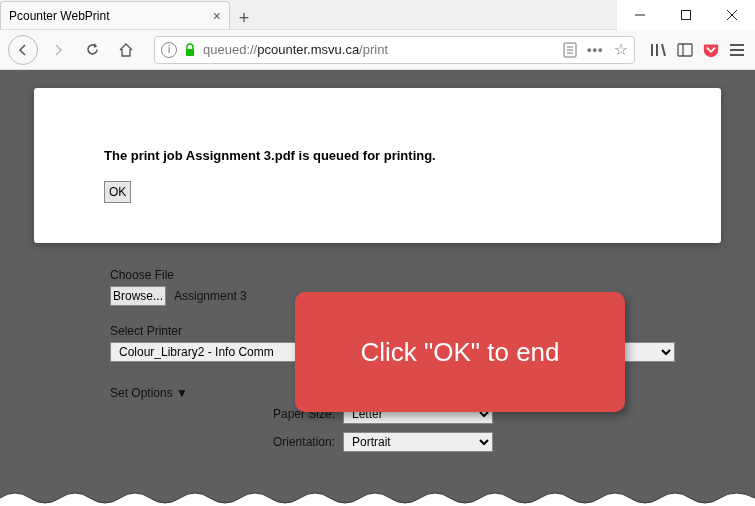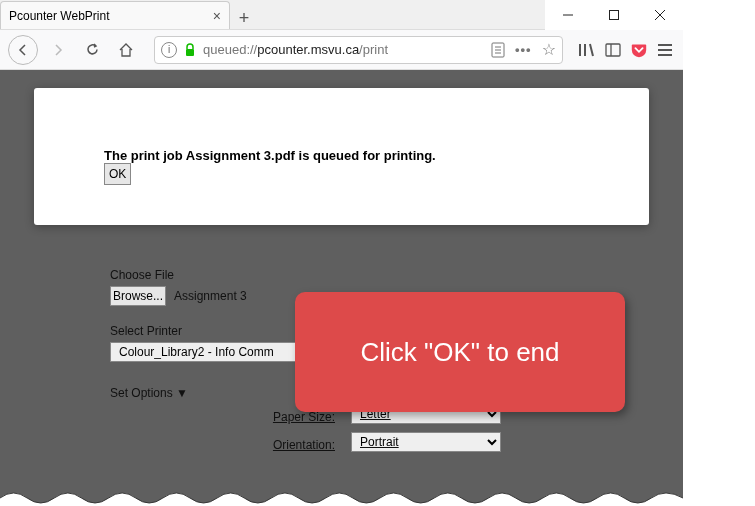--- a/index.html
+++ b/index.html
@@ -6,21 +6,21 @@
   body {
     font-family: -apple-system, BlinkMacSystemFont, "Segoe UI", Arial, sans-serif;
     background: #fff;
     width: 755px;
     height: 506px;
     overflow: hidden;
     position: relative;
   }
   
   .window {
-    width: 683px;
+    width: 755px;
     height: 506px;
     background: #d946ef;
     position: relative;
   }
   .titlebar {
     height: 30px;
     background: #fff;
     display: flex;
     align-items: stretch;
     border-bottom: 1px solid #ddd;
@@ -194,24 +194,23 @@
     font-size: 12px;
     padding: 1px 4px;
     font-family: inherit;
     height: 20px;
   }
   .options-grid {
     margin-left: 145px;
   }
   .opt-row {
     display: flex;
-    align-items: flex-end;
-    gap: 16px;
+    align-items: center;
+    gap: 8px;
     margin-bottom: 8px;
-    text-decoration: underline;
   }
   .opt-row .opt-label {
     width: 80px;
     text-align: right;
     font-size: 12px;
   }
   .opt-row select {
     width: 150px;
     border: 1px solid #888;
     background: #efefef;
@@ -226,20 +225,21 @@
     right: 34px;
     top: 18px;
     background: #fff;
     border-radius: 3px;
     padding: 60px 70px 40px 70px;
     box-shadow: 0 2px 10px rgba(0,0,0,0.3);
   }
   .dialog-msg {
     font-size: 13px;
     font-weight: bold;
+    margin-bottom: 18px;
   }
   .dialog .btn-old { padding: 3px 4px; }
   .callout {
     position: absolute;
     left: 295px;
     top: 222px;
     width: 330px;
     height: 120px;
     background: #dd4a4a;
     border-radius: 10px;

